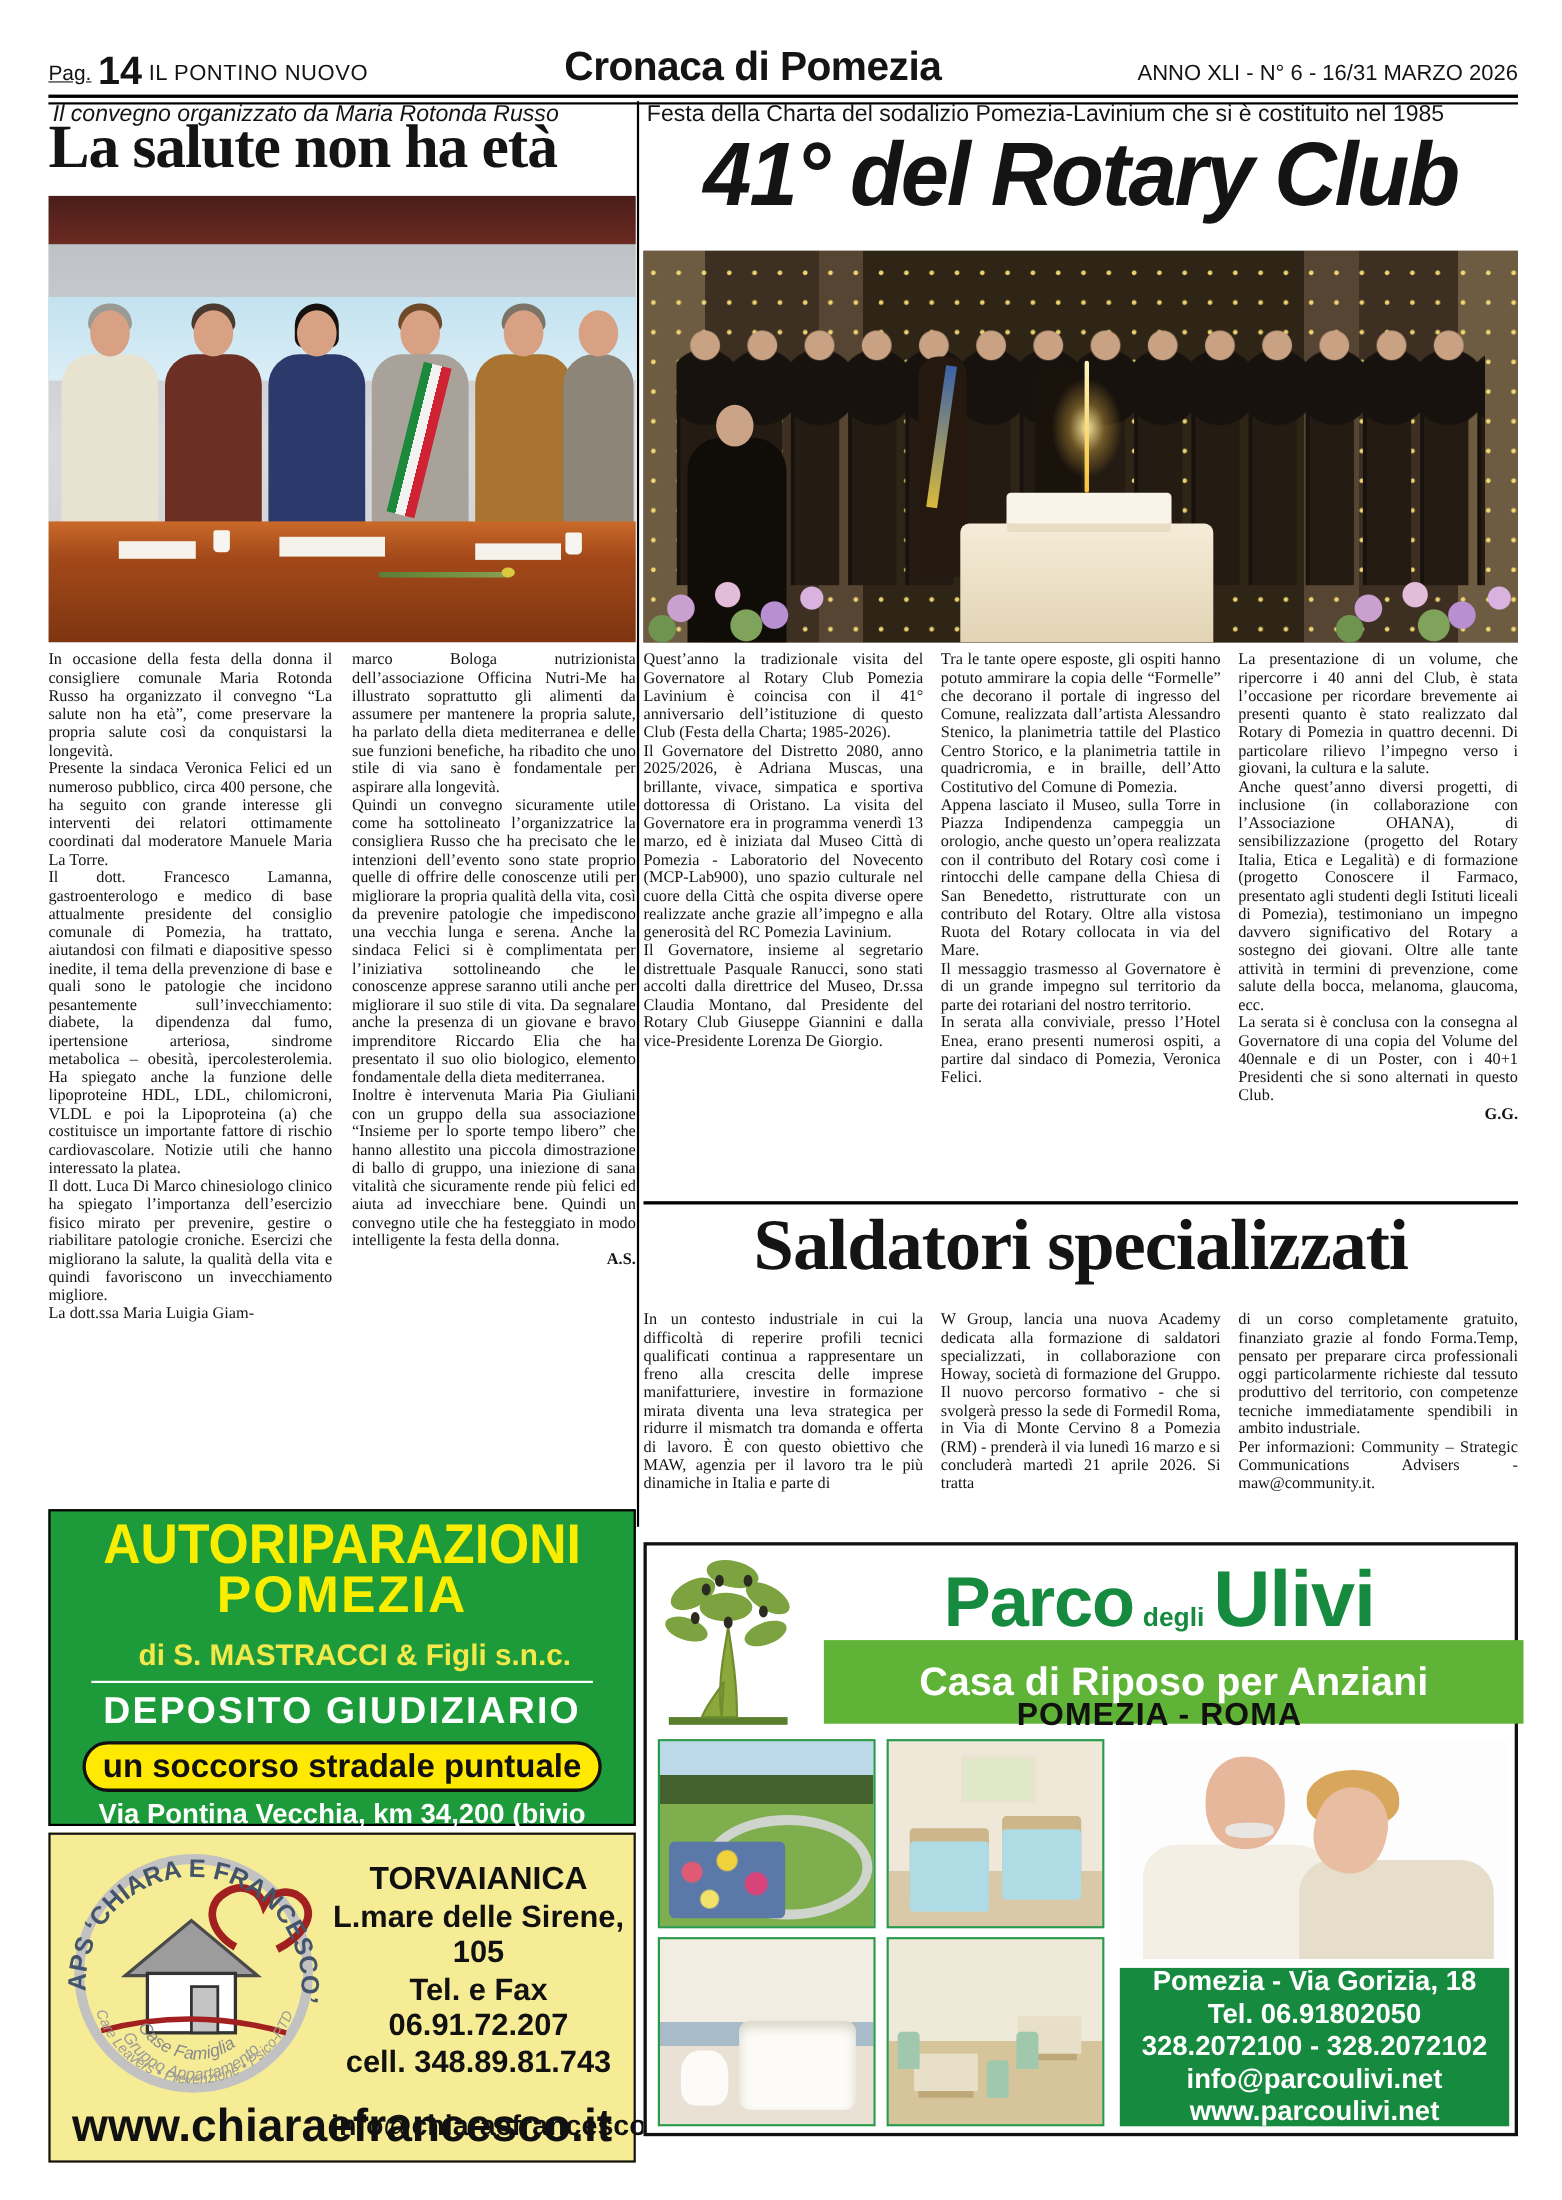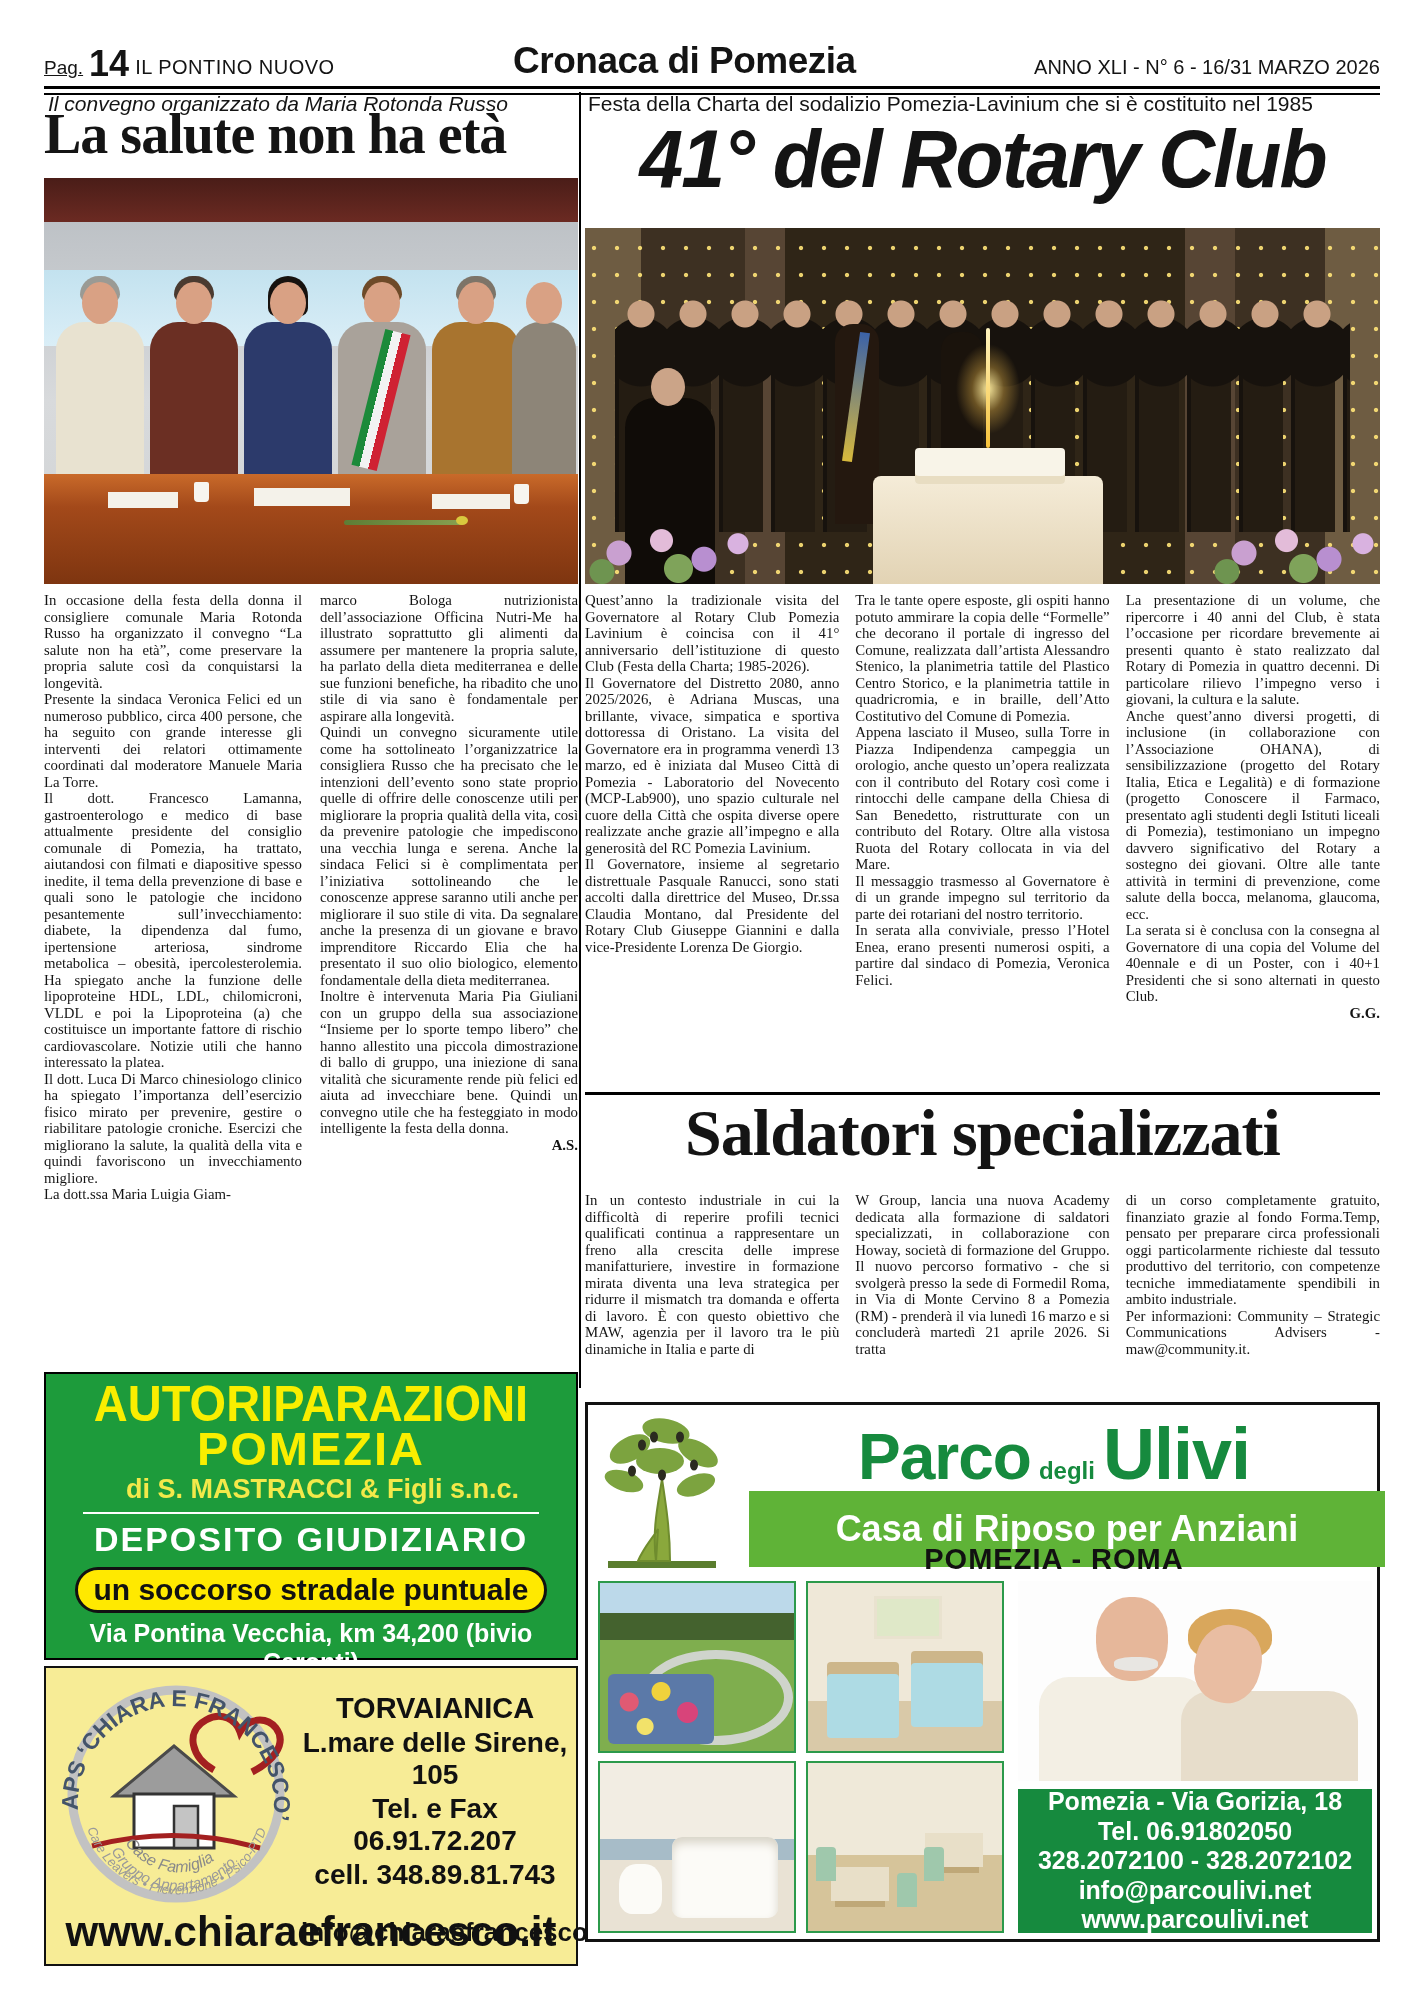--- a/index.html
+++ b/index.html
@@ -91,21 +91,21 @@
                font-family:"Liberation Serif", serif; }
   .sald-body { left:585px; top:1192px; width:795px; height:200px; }
 
   
   .ad-auto { position:absolute; left:44px; top:1372px; width:534px; height:288px; background:#1d9b3b;
              border:2.5px solid #000; box-sizing:border-box; text-align:center;
              font-family:"Liberation Sans", sans-serif; }
   .aa-t1 { color:#f9ee00; font-weight:bold; font-size:47px; line-height:1.0; letter-spacing:0px; margin-top:6px;
            transform:scaleY(1.08); }
   .aa-t2 { color:#f9ee00; font-weight:bold; font-size:47px; line-height:.95; letter-spacing:2px; }
-  .aa-sub { color:#f3e94a; font-weight:bold; font-size:27px; margin-top:2px;padding-left:23px; }
+  .aa-sub { color:#f3e94a; font-weight:bold; font-size:27px; margin-top:18px;padding-left:23px; }
   .aa-line { width:86%; height:2.5px; background:#fff; margin:7px auto 6px; }
   .aa-dep { color:#fff; font-weight:bold; font-size:34px; letter-spacing:2px; }
   .aa-pill { width:88%; margin:8px auto 6px; background:#ffe900; border:3px solid #111; border-radius:26px;
              color:#111; font-weight:bold; font-size:30px; padding:3px 0; }
   .aa-a1 { color:#fff; font-weight:bold; font-size:25px; margin-top:4px; }
   .aa-a2 { color:#fff; font-weight:bold; font-size:35px; margin-top:2px; }
   .aa-a3 { color:#fff; font-weight:bold; font-size:27px; margin-top:4px; }
   .aa-a3 b { font-size:33px; }
 
   

